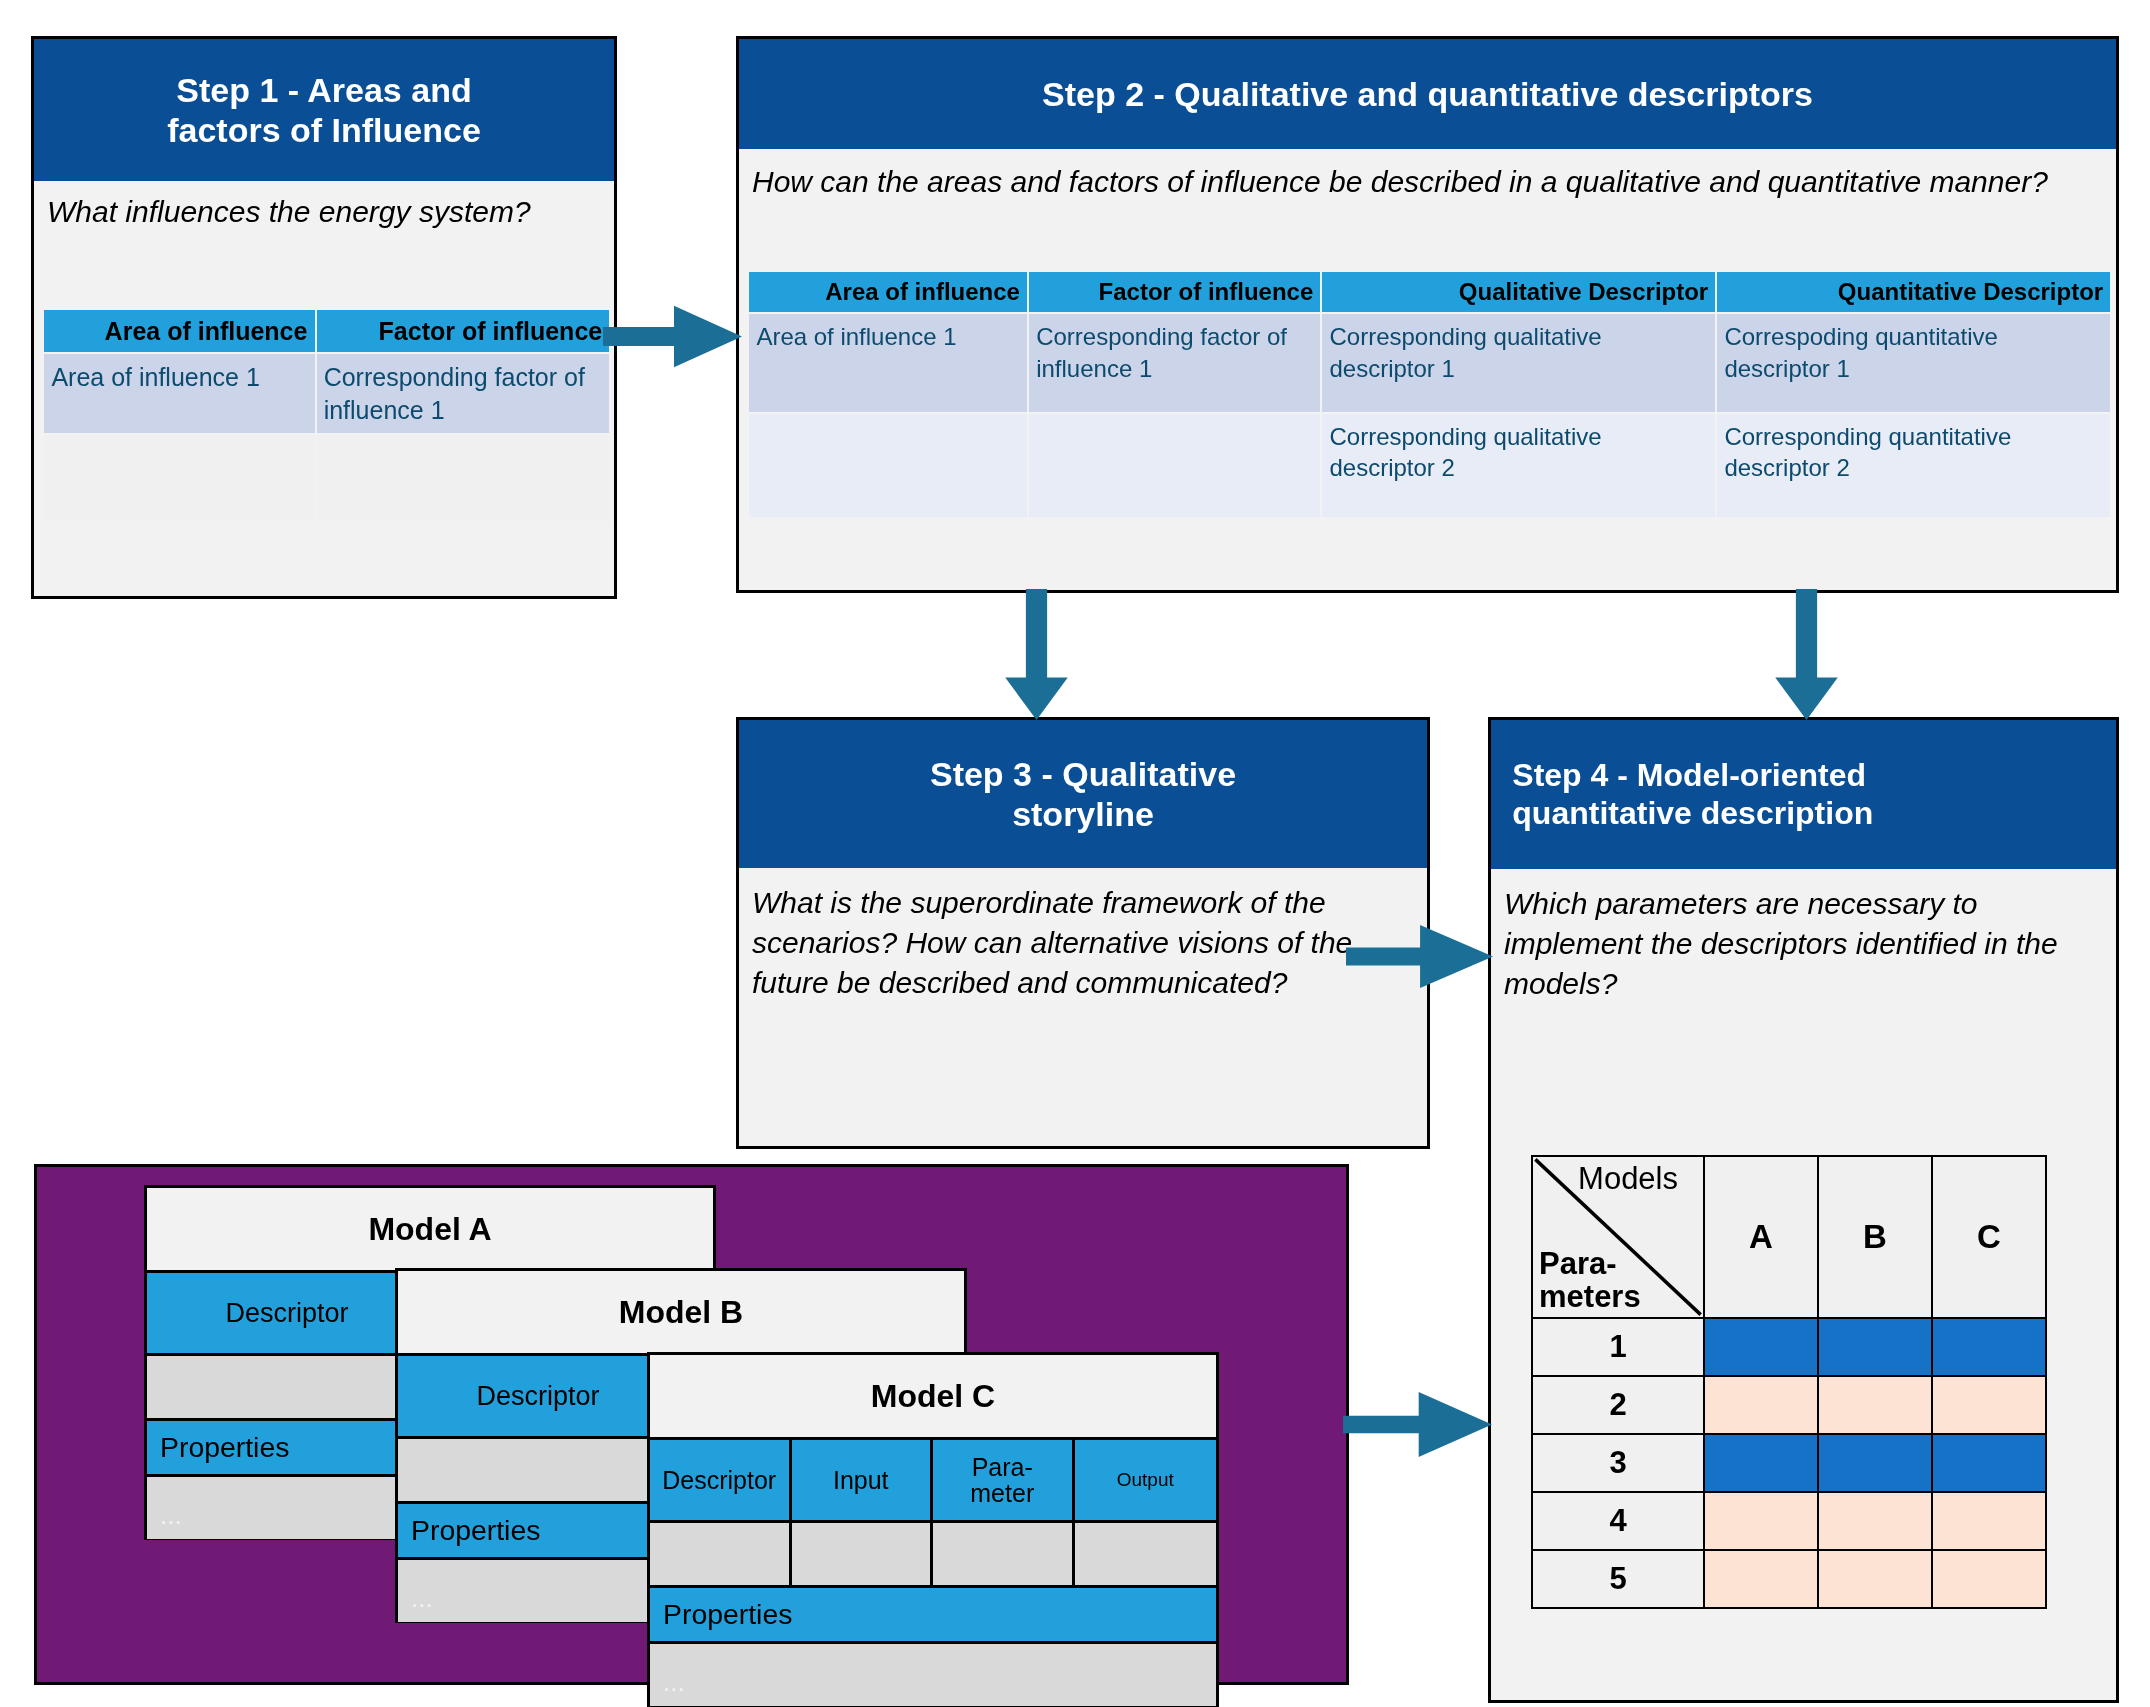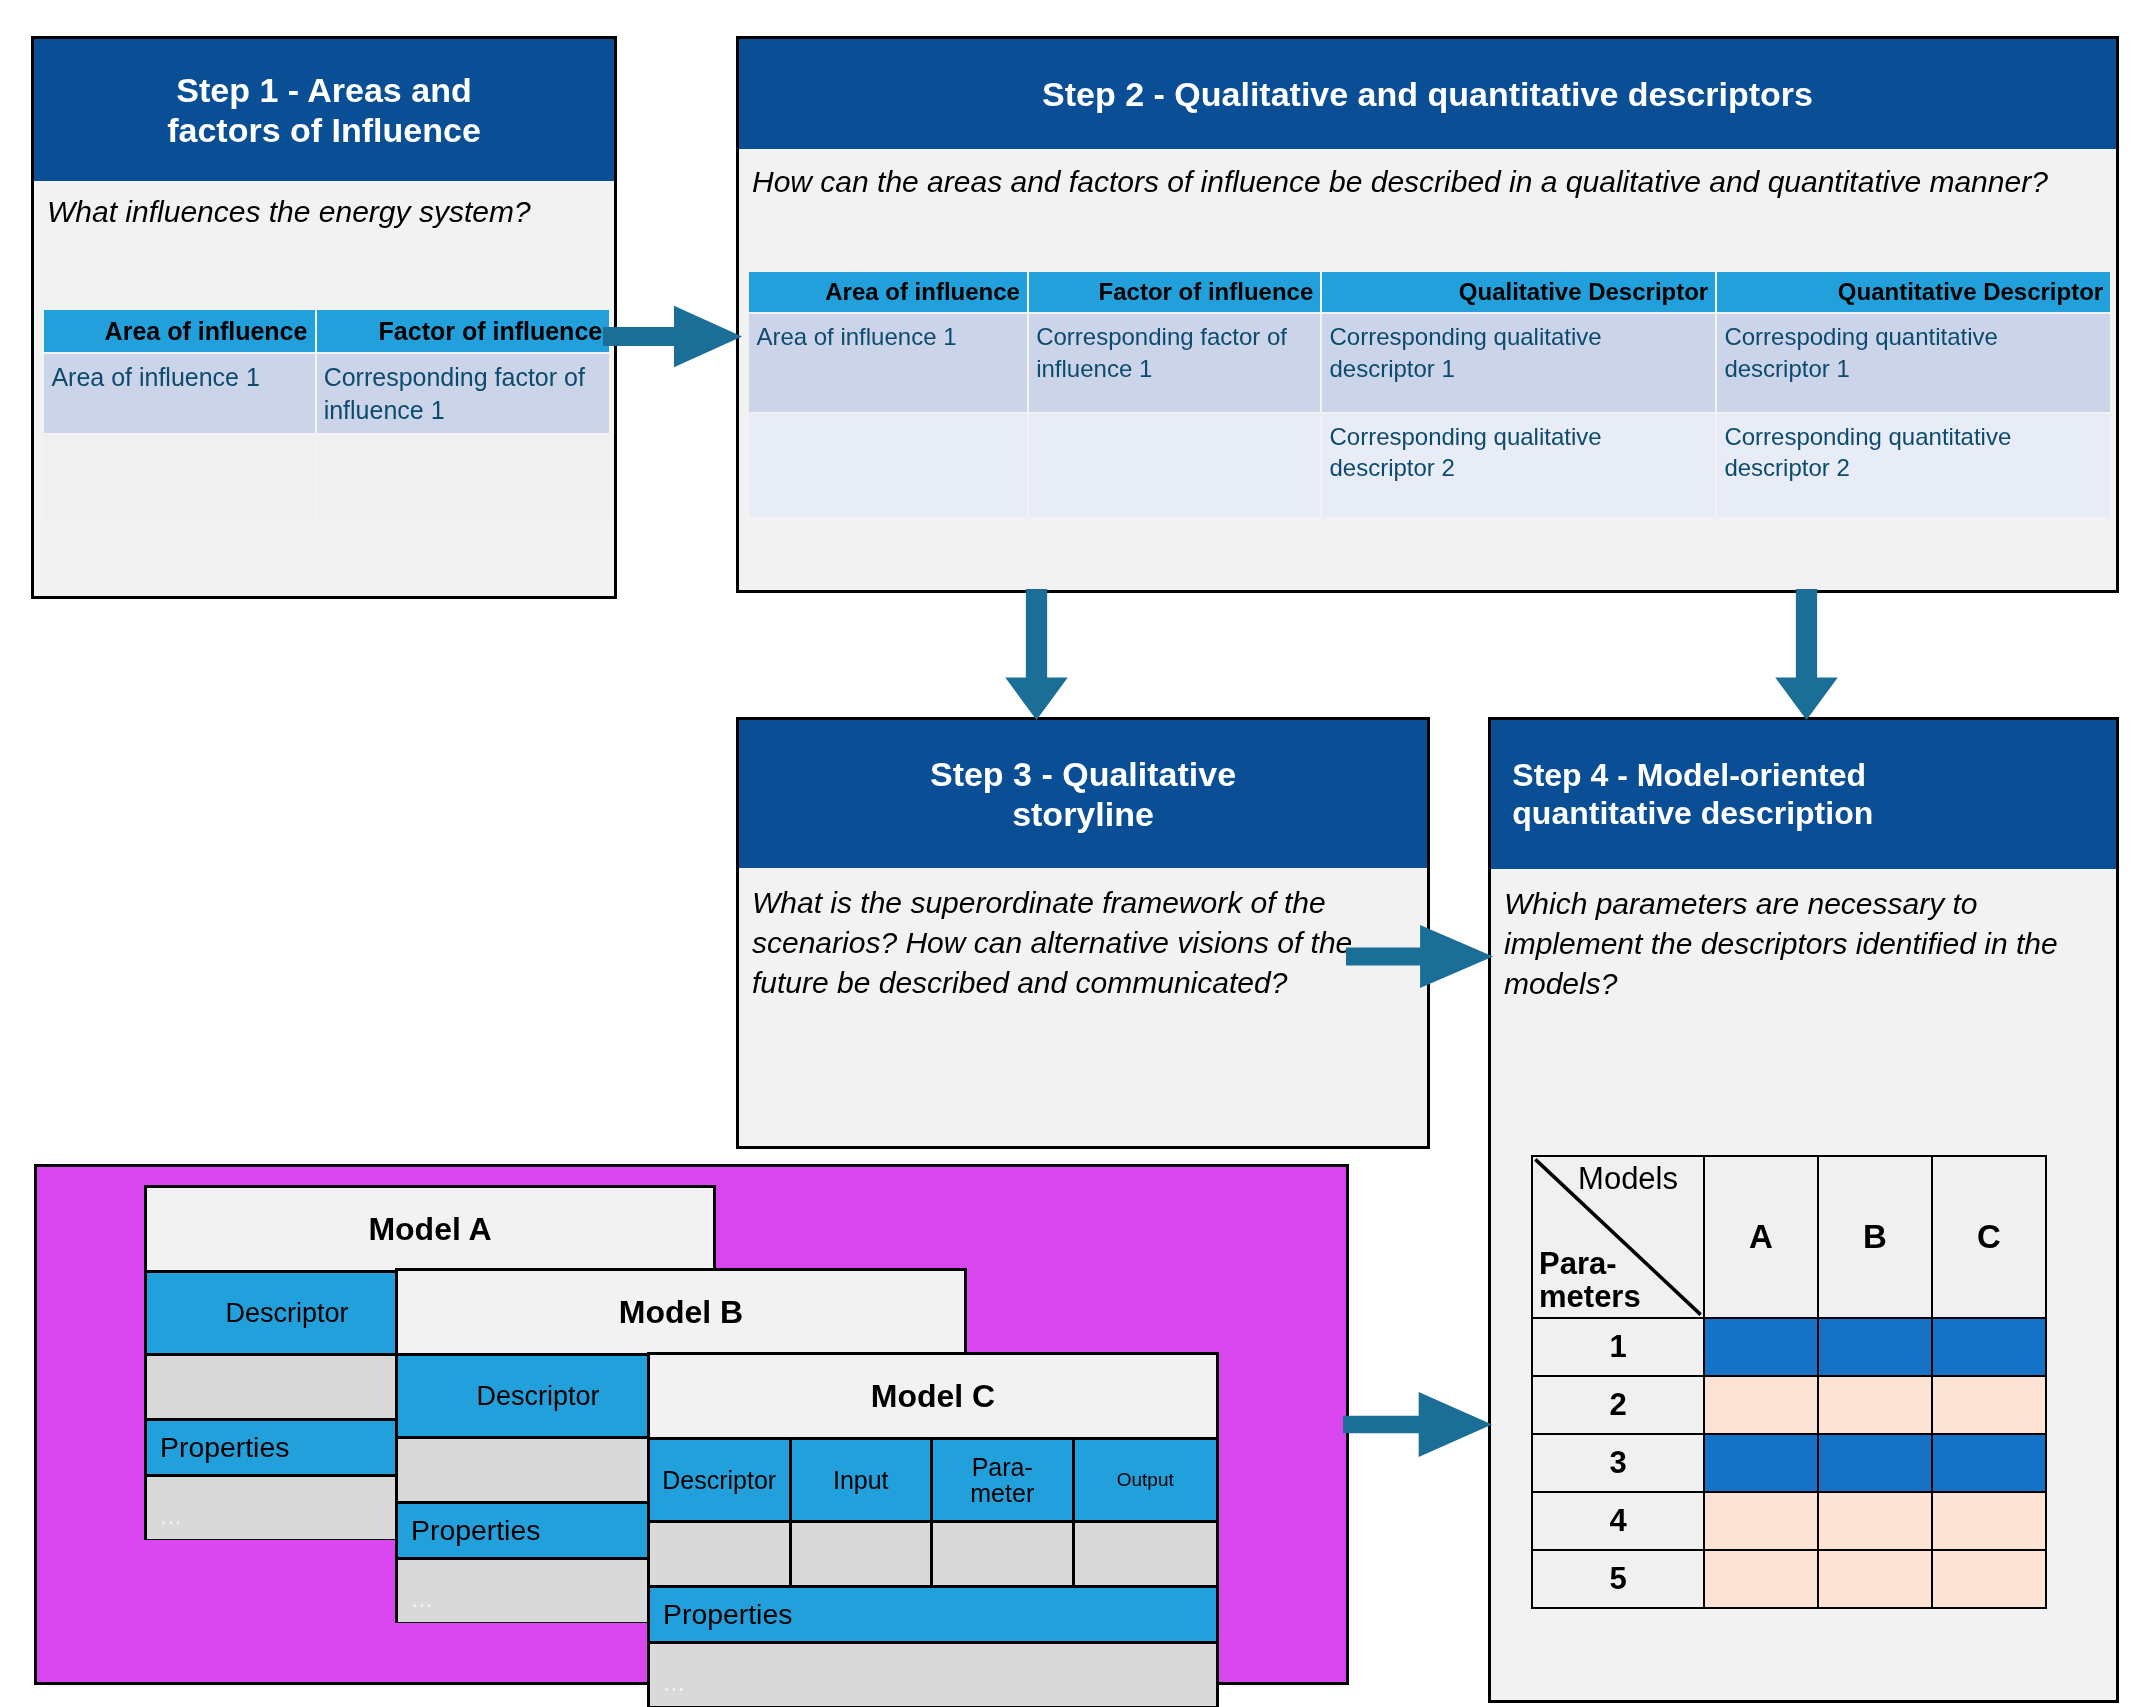--- a/index.html
+++ b/index.html
@@ -20,21 +20,21 @@
   .dtable td{vertical-align:top;padding:7.1px 7.1px;line-height:1.3;color:#0c4a6e;}
   .row-a td{background:#ccd4e9;}
   .row-b td{background:#e8ecf7;}
   .row-blank td{background:#f0f0f0;}
 
   
   .arrow{position:absolute;}
   .arrow svg{display:block;}
 
   
-  .model-panel{position:absolute;box-sizing:border-box;border:3.6px solid #000;background:#d946ef;}
+  .model-panel{position:absolute;box-sizing:border-box;border:3.6px solid #000;background:#701a75;}
   .model-card{position:absolute;box-sizing:border-box;border:3px solid #000;background:#f2f2f2;}
   .mc-title{box-sizing:border-box;font-weight:bold;text-align:center;color:#000;
             display:flex;align-items:center;justify-content:center;background:#f2f2f2;
             border-bottom:3px solid #000;}
   .mc-grid{display:flex;flex-direction:column;}
   .mc-row{display:flex;}
   .mc-cell{box-sizing:border-box;border-right:3px solid #000;border-bottom:3px solid #000;
            display:flex;align-items:center;justify-content:center;color:#000;line-height:1.05;
            text-align:center;}
   .mc-cell:last-child{border-right:none;}

